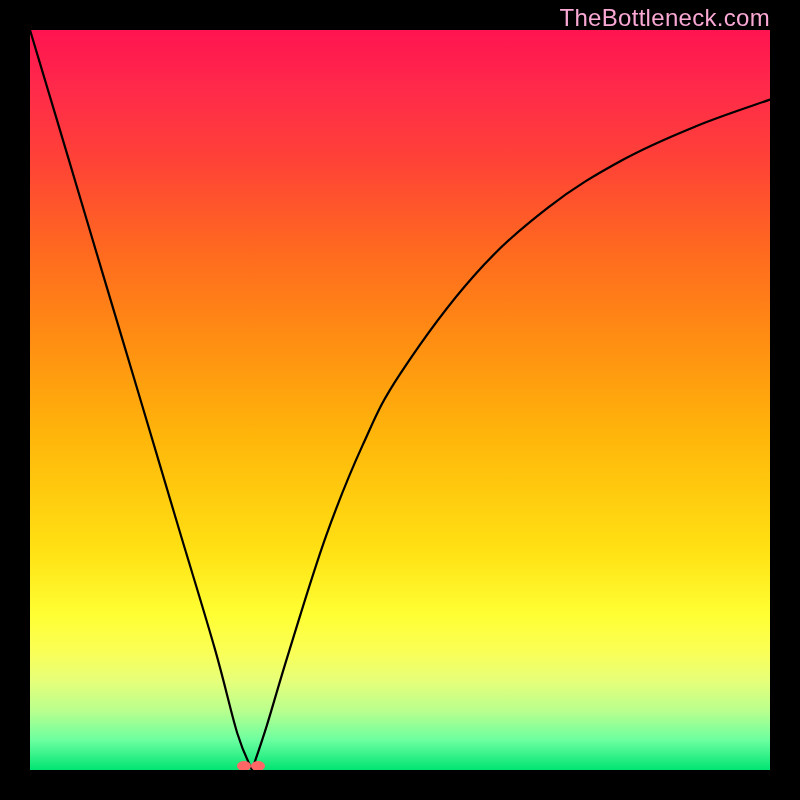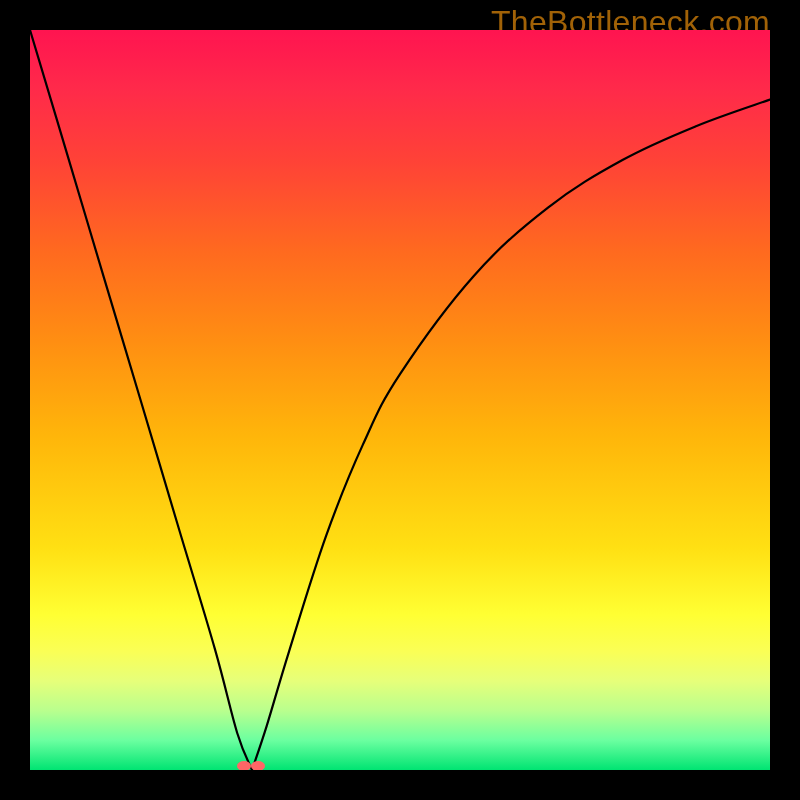--- a/index.html
+++ b/index.html
@@ -36,22 +36,22 @@
       #e6ff7a 88%,
       #b9ff8e 92%,
       #6bffa0 96%,
       #00e472 100%
     );
   }
   .watermark {
     position: absolute;
     top: 4px;
     right: 30px;
-    color: #a16207;
-    font-size: 32px;
+    color: #f9a8d4;
+    font-size: 24px;
     letter-spacing: 0.3px;
     font-weight: 400;
   }
   svg.curve {
     position: absolute;
     left: 0;
     top: 0;
     width: 740px;
     height: 740px;
   }

